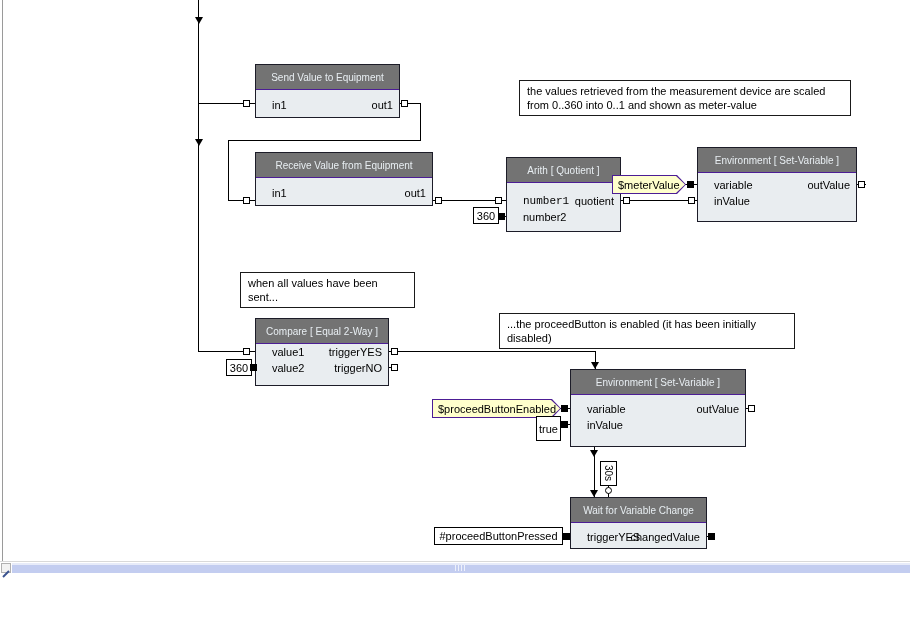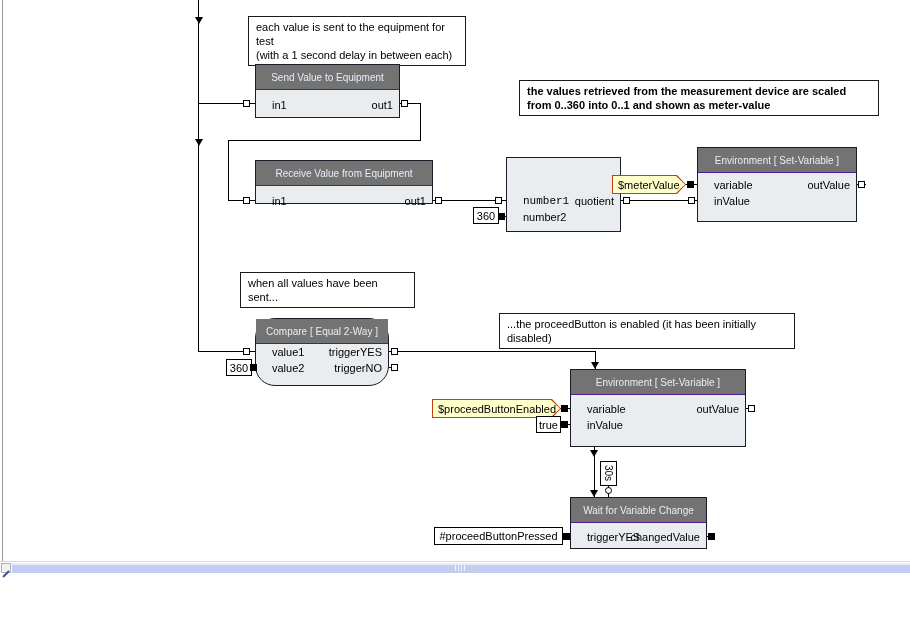--- a/index.html
+++ b/index.html
@@ -36,21 +36,21 @@
     white-space:pre-line;
   }
   
   .const {
     position:absolute; background:#fff; border:1px solid #000; color:#000;
     font-size:11px; text-align:center; display:flex; align-items:center; justify-content:center;
     white-space:nowrap;
   }
   
   .tag-outer {
-    position:absolute; background:#c2410c;
+    position:absolute; background:#4c1d95;
     clip-path: polygon(0 0, calc(100% - 9px) 0, 100% 50%, calc(100% - 9px) 100%, 0 100%);
   }
   .tag-inner {
     position:absolute; left:1px; top:1px; right:1px; bottom:1px; background:#ffffcc;
     clip-path: polygon(0 0, calc(100% - 9px) 0, 100% 50%, calc(100% - 9px) 100%, 0 100%);
     font-size:11px; color:#000; display:flex; align-items:center; padding:0 12px 0 5px;
     white-space:nowrap;
   }
   
   .timeout {
@@ -117,53 +117,52 @@
 
   <div class="ln" style="left:594px;top:447px;width:1px;height:50px;"></div>
   <div class="arrow-dn" style="left:590px;top:450px;"></div>
   <div class="arrow-dn" style="left:590px;top:490px;"></div>
 
   <div class="ln" style="left:608px;top:485px;width:1px;height:12px;"></div>
 
   <div class="ln" style="left:560px;top:536px;width:10px;height:1px;"></div>
   <div class="ln" style="left:707px;top:536px;width:8px;height:1px;"></div>
 
-  <div class="comment" style="left:248px;top:16px;width:218px;">each value is sent to the equipment for test
-(with a 1 second delay in between each)</div>
-  <div class="comment" style="left:519px;top:80px;width:360px;font-weight:bold;">the values retrieved from the measurement device are scaled
+  <div class="comment" style="left:519px;top:80px;width:332px;">the values retrieved from the measurement device are scaled
 from 0..360 into 0..1 and shown as meter-value</div>
   <div class="comment" style="left:499px;top:313px;width:296px;">...the proceedButton is enabled (it has been initially disabled)</div>
   <div class="comment" style="left:240px;top:272px;width:175px;">when all values have been sent...</div>
 
   <div class="node" style="left:255px;top:64px;width:145px;height:54px;">
     <div class="node-hd">Send Value to Equipment</div>
     <div class="port l" style="top:33px;">in1</div>
     <div class="port r" style="top:33px;">out1</div>
   </div>
 
-  <div class="node" style="left:255px;top:160px;width:178px;height:44px;">
+  <div class="node" style="left:255px;top:152px;width:178px;height:54px;">
     <div class="node-hd">Receive Value from Equipment</div>
     <div class="port l" style="top:33px;">in1</div>
     <div class="port r" style="top:33px;">out1</div>
   </div>
 
   <div class="node" style="left:506px;top:157px;width:115px;height:75px;">
+    <div class="node-hd">Arith [ Quotient ]</div>
     <div class="port l" style="top:36px;font-family:Liberation Mono, monospace;">number1</div>
     <div class="port l" style="top:52px;">number2</div>
     <div class="port r" style="top:36px;">quotient</div>
   </div>
 
   <div class="node" style="left:697px;top:147px;width:160px;height:75px;">
     <div class="node-hd">Environment [ Set-Variable ]</div>
     <div class="port l" style="top:30px;">variable</div>
     <div class="port l" style="top:46px;">inValue</div>
     <div class="port r" style="top:30px;">outValue</div>
   </div>
 
-  <div class="node" style="left:255px;top:318px;width:134px;height:68px;border-radius:20px;">
+  <div class="node" style="left:255px;top:318px;width:134px;height:68px;">
     <div class="node-hd">Compare [ Equal 2-Way ]</div>
     <div class="port l" style="top:26px;">value1</div>
     <div class="port l" style="top:42px;">value2</div>
     <div class="port r" style="top:26px;">triggerYES</div>
     <div class="port r" style="top:42px;">triggerNO</div>
   </div>
 
   <div class="node" style="left:570px;top:369px;width:176px;height:78px;">
     <div class="node-hd">Environment [ Set-Variable ]</div>
     <div class="port l" style="top:32px;">variable</div>
@@ -179,21 +178,21 @@
 
   <div class="tag-outer" style="left:612px;top:175px;width:74px;height:19px;">
     <div class="tag-inner">$meterValue</div>
   </div>
   <div class="tag-outer" style="left:432px;top:399px;width:129px;height:19px;">
     <div class="tag-inner">$proceedButtonEnabled</div>
   </div>
 
   <div class="const" style="left:473px;top:207px;width:26px;height:17px;">360</div>
   <div class="const" style="left:226px;top:359px;width:26px;height:17px;">360</div>
-  <div class="const" style="left:536px;top:416px;width:25px;height:17px;">true</div>
+  <div class="const" style="left:536px;top:416px;width:25px;height:25px;">true</div>
   <div class="const" style="left:434px;top:527px;width:129px;height:18px;">#proceedButtonPressed</div>
 
   <div class="timeout" style="left:600px;top:461px;width:17px;height:25px;">30s</div>
   <div class="circ-o" style="left:605px;top:487px;"></div>
 
   <div class="sq-o" style="left:243px;top:100px;"></div>
   <div class="sq-o" style="left:401px;top:100px;"></div>
   <div class="sq-o" style="left:243px;top:197px;"></div>
   <div class="sq-o" style="left:435px;top:197px;"></div>
   <div class="sq-o" style="left:495px;top:197px;"></div>

